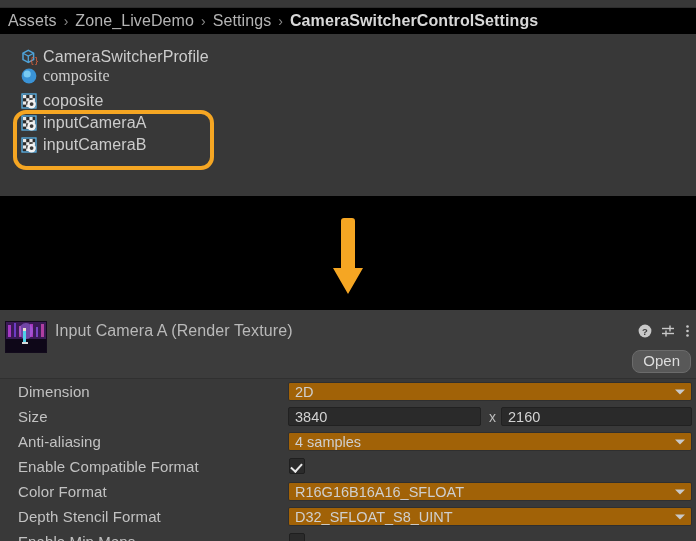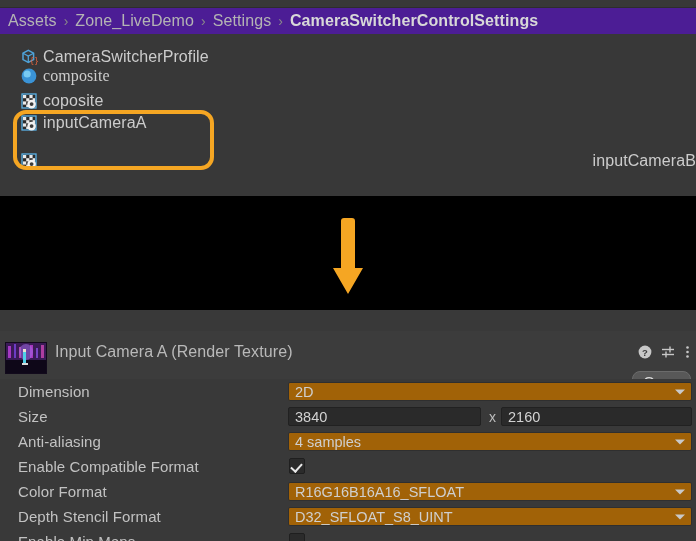--- a/index.html
+++ b/index.html
@@ -28,21 +28,21 @@
     width: 696px;
     height: 196px;
     background: #383838;
     overflow: hidden;
   }
   .breadcrumb-bar {
     position: absolute;
     left: 0; top: 7px;
     width: 696px;
     height: 27px;
-    background: #4c1d95;
+    background: #000000;
     border-top: 1px solid #2d2d2d;
     display: flex;
     align-items: center;
     padding-left: 8px;
     box-sizing: border-box;
   }
   .crumb {
     font-size: 16px;
     color: #b4b4b4;
     letter-spacing: 0.1px;
@@ -140,21 +140,20 @@
     background: #393939;
     overflow: hidden;
   }
   .insp-header {
     position: absolute;
     left: 0; top: 0;
     width: 696px;
     height: 68px;
     background: #3c3c3c;
     border-bottom: 1px solid #303030;
-    margin-top: 21px;
   }
   .insp-thumb {
     position: absolute;
     left: 5px; top: 11px;
     width: 42px;
     height: 32px;
     background: #1b0d2a;
     overflow: hidden;
     border: 1px solid #120a1c;
     box-sizing: border-box;
@@ -344,21 +343,21 @@
               <rect x="6.2" y="12.6" width="3.2" height="2.4"></rect>
                 <rect x="12.6" y="12.6" width="2.4" height="2.4"></rect>
             </g>
             <circle cx="11.6" cy="12.1" r="4.3" fill="#f2f2f2"></circle>
             <circle cx="11.6" cy="12.1" r="1.9" fill="#3b3b3b"></circle>
           </svg>
         </span>
         <span class="asset-label">inputCameraA</span>
       </div>
 
-      <div class="asset-row" style="top:116px;justify-content:space-between;">
+      <div class="asset-row" style="top:100px;">
         <span class="asset-icon ico-rt">
           <svg viewBox="0 0 18 18">
             <rect x="2" y="2" width="14" height="14" fill="#2b2b2b" stroke="#5BB3E8" stroke-width="1.3"></rect>
             <g fill="#e9e9e9">
               <rect x="3" y="3" width="3.2" height="3.2"></rect>
                 <rect x="9.4" y="3" width="3.2" height="3.2"></rect>
               <rect x="6.2" y="6.2" width="3.2" height="3.2"></rect>
                 <rect x="12.6" y="6.2" width="2.4" height="3.2"></rect>
               <rect x="3" y="9.4" width="3.2" height="3.2"></rect>
                 <rect x="9.4" y="9.4" width="3.2" height="3.2"></rect>

